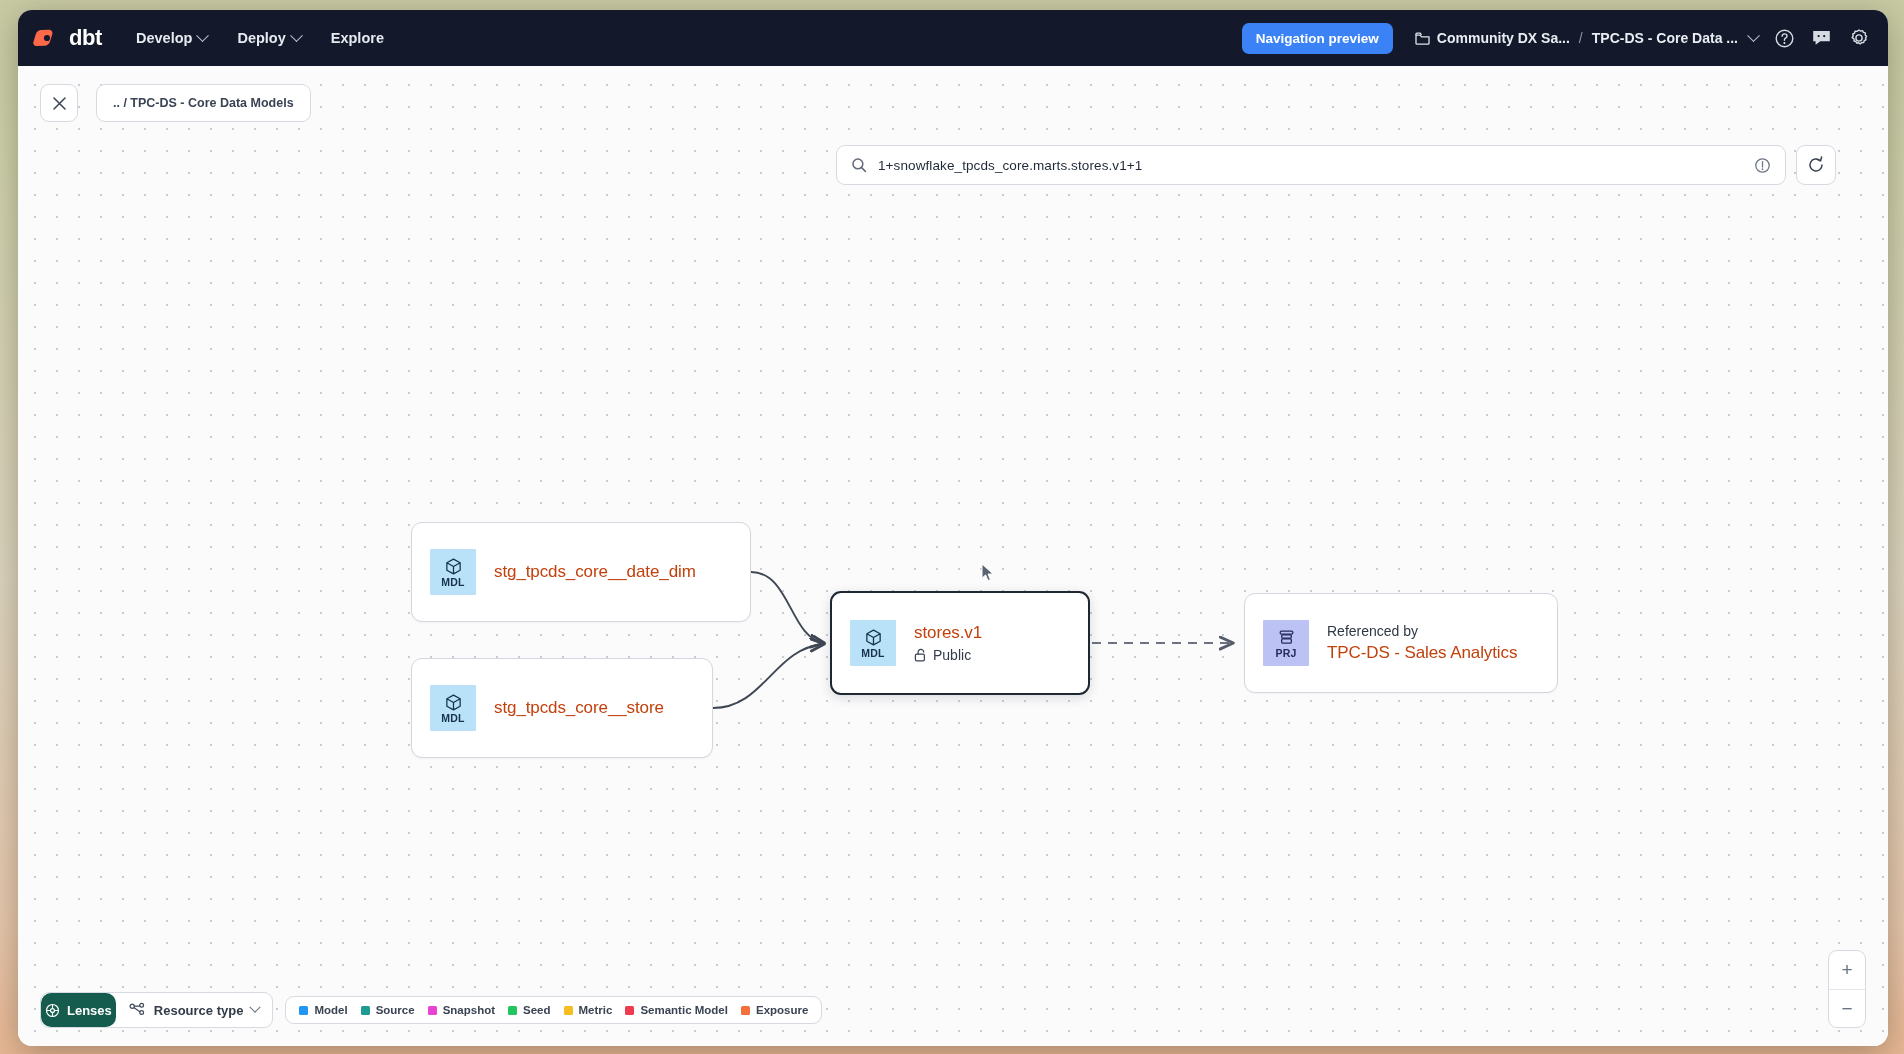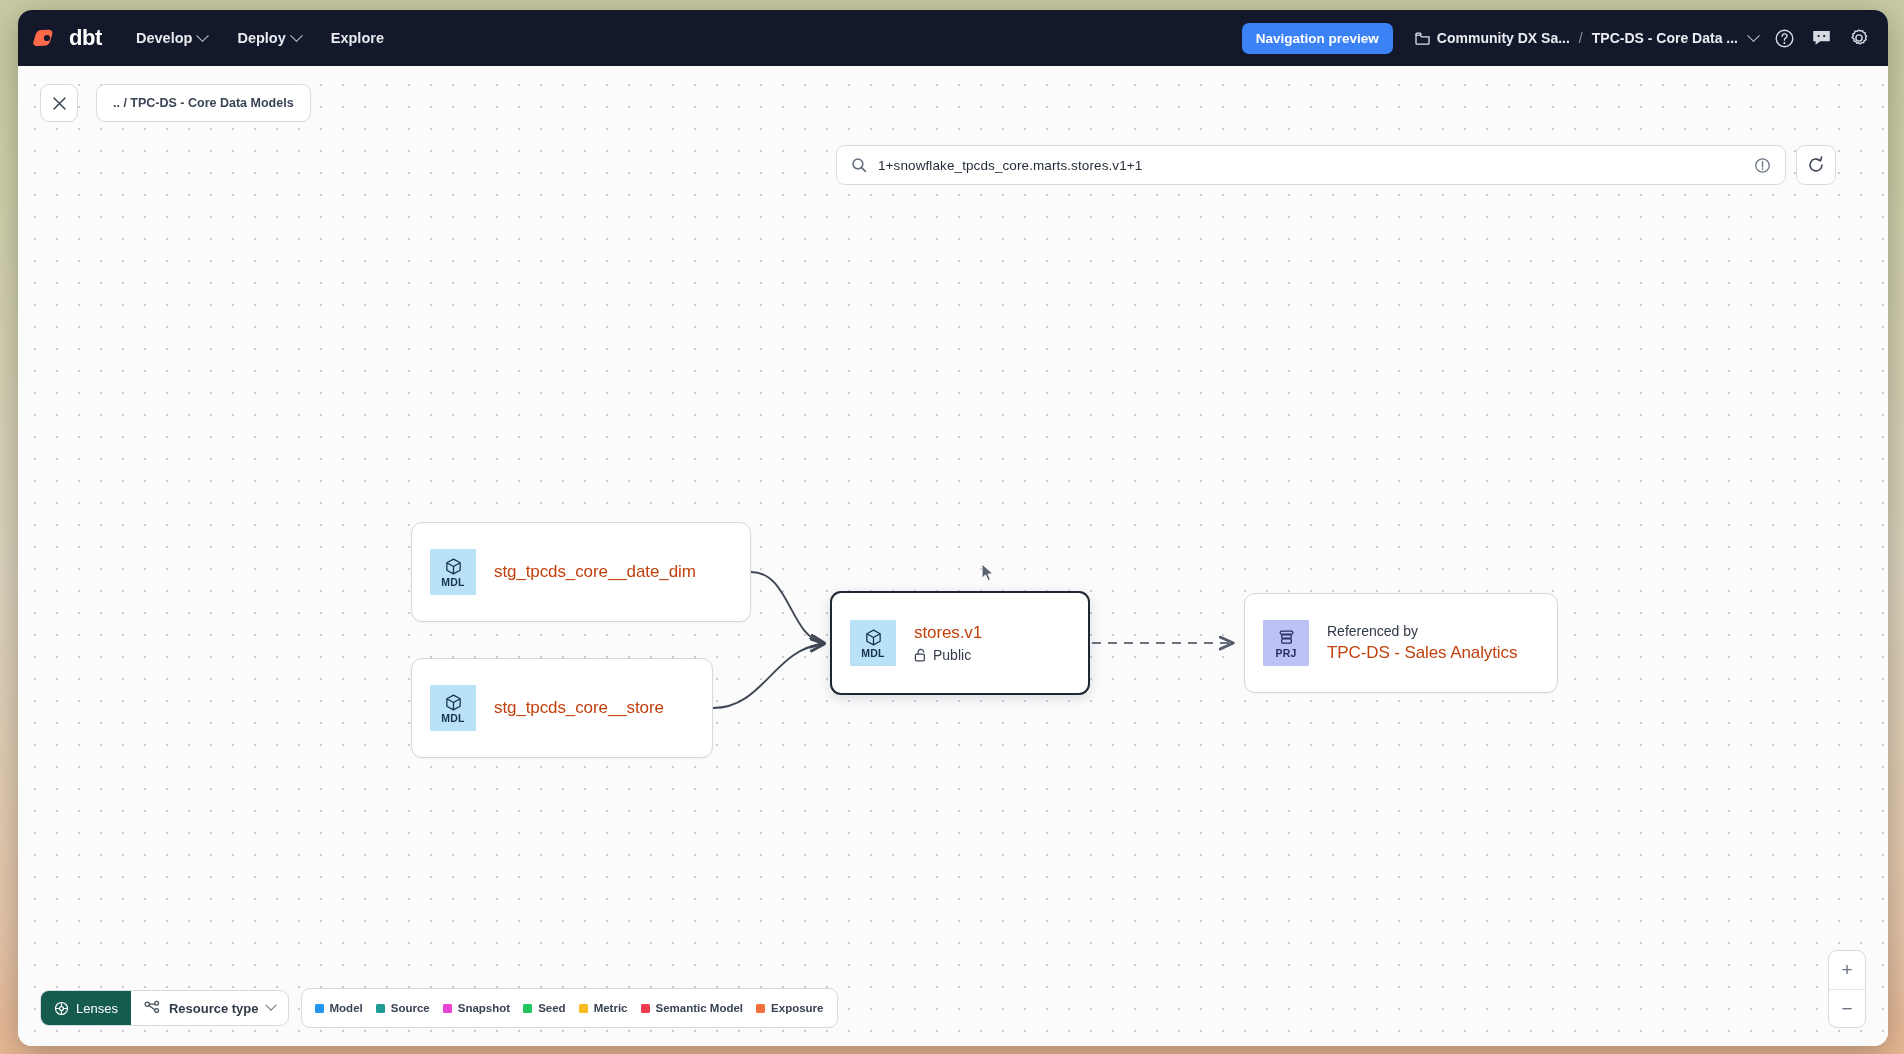--- a/index.html
+++ b/index.html
@@ -147,31 +147,31 @@
     position: absolute; left: 22px; bottom: 18px;
     display:flex; align-items:center; gap: 12px;
   }
   #lens-group {
     display:flex; align-items:center; height: 36px;
     border:1px solid #d7dae0; border-radius: 9px; overflow:hidden; background:#fff;
   }
   #lenses-btn {
     display:flex; align-items:center; gap: 7px;
     background:#155c4e; color:#fff;
-    height: 100%; padding: 0 13px;
-    font-size: 13px; font-weight: 400; cursor:pointer;
+    height: 100%; padding: 0 4px;
+    font-size: 13px; font-weight: 700; cursor:pointer;border-radius:10px;
   }
   #resource-type-btn {
     display:flex; align-items:center; gap: 8px;
     padding: 0 13px; height: 100%;
     font-size: 13px; color:#323b49; font-weight: 600; cursor:pointer;
   }
   #legend {
     display:flex; align-items:center; gap: 13px;
-    height: 40px; padding: 0 13px;
+    height: 28px; padding: 0 13px;
     background:#fff; border:1px solid #d7dae0; border-radius:9px;
   }
   .legend-item { display:flex; align-items:center; gap: 6px; font-size: 11.5px; color:#3a4352; font-weight:600; white-space:nowrap; }
   .swatch { width: 9px; height: 9px; border-radius:1.5px; display:inline-block; }
 
   #zoom-ctl {
     position:absolute; right: 22px; bottom: 18px;
     width: 38px; background:#fff;
     border:1px solid #d7dae0; border-radius:9px; overflow:hidden;
   }

